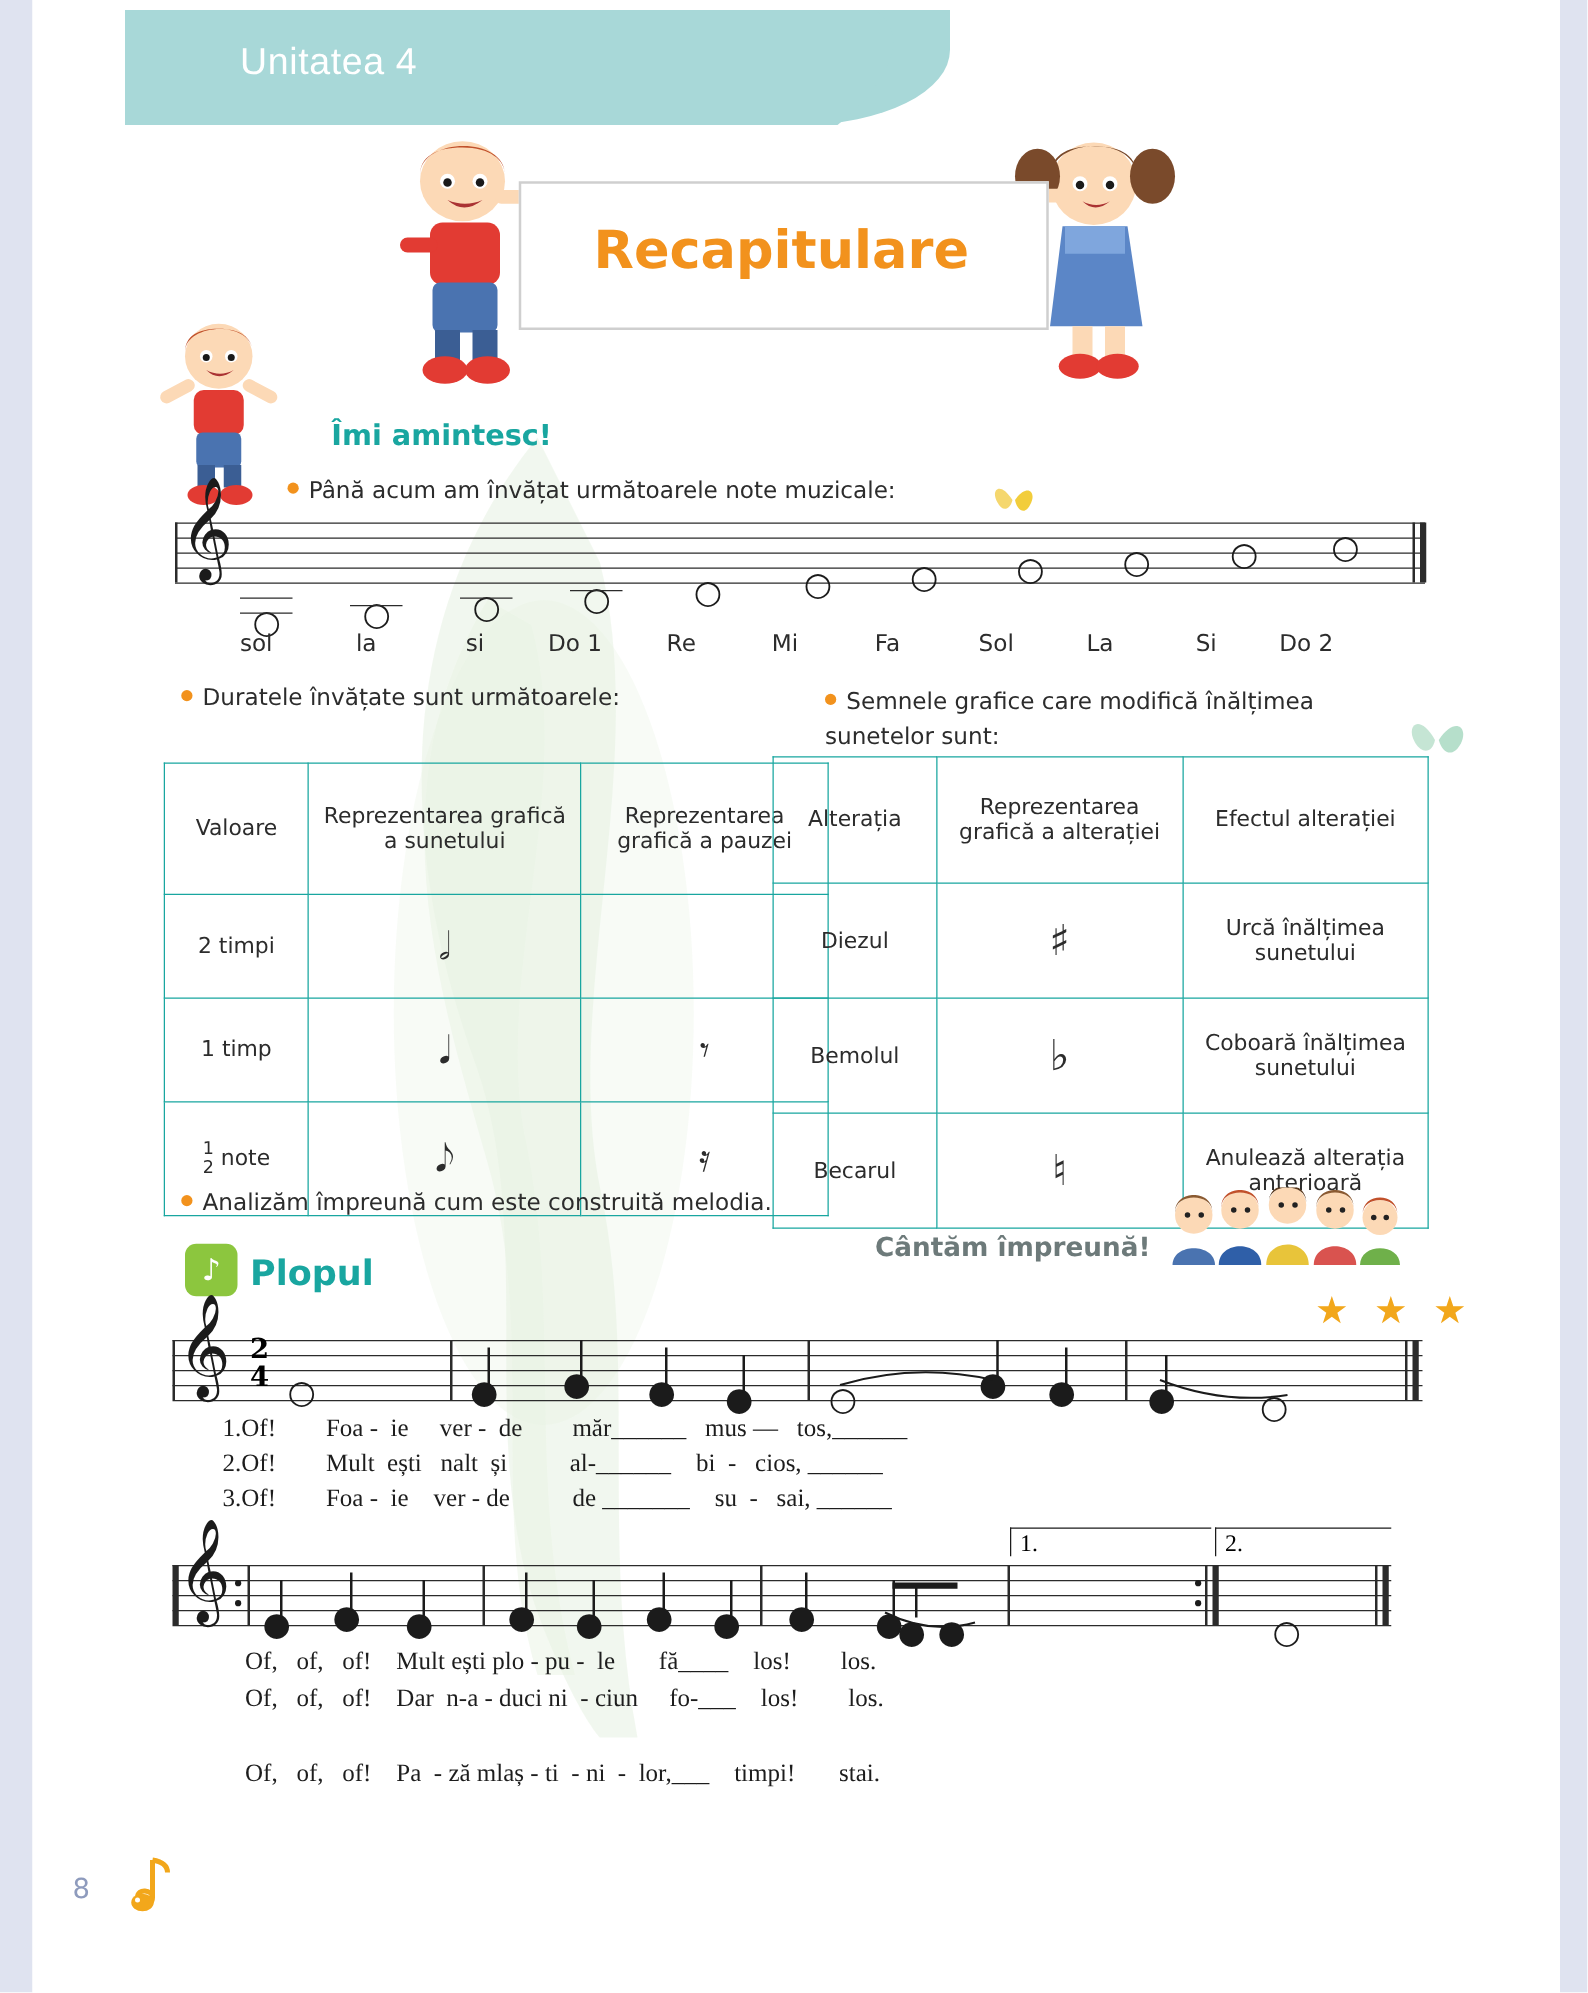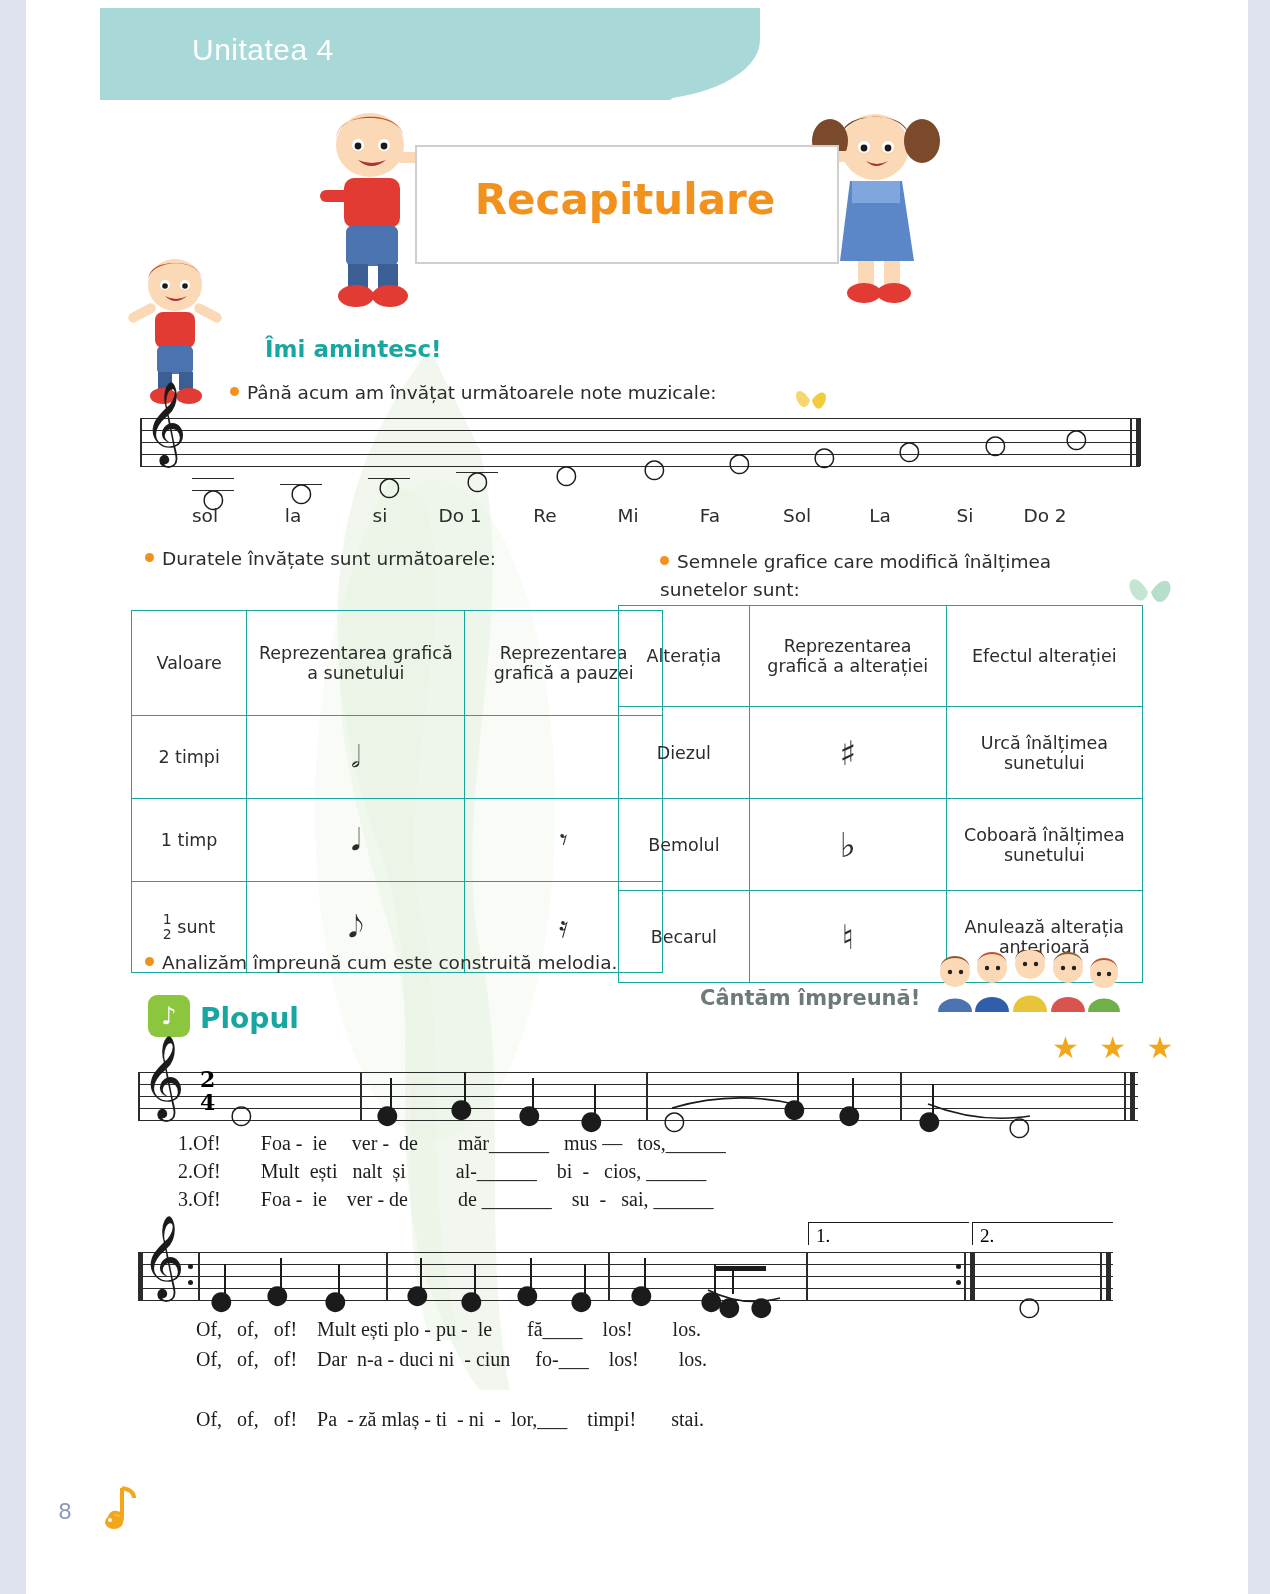--- a/index.html
+++ b/index.html
@@ -399,21 +399,21 @@
       <td style="height:70px;">1 timp</td>
       <td><span class="sym">𝅘𝅥</span></td>
       <td><span class="sym">𝄾</span></td>
     </tr>
     <tr>
       <td style="height:78px;">
         <span style="display:inline-block; vertical-align:middle; font-size:14px; line-height:1.05; text-align:center;">
           <span>1</span><br>
           <span>2</span>
         </span>
-        <span style="vertical-align:middle;">sunt</span>
+        <span style="vertical-align:middle;">note</span>
       </td>
       <td><span class="sym">𝅘𝅥𝅮</span></td>
       <td><span class="sym">𝄿</span></td>
     </tr>
   </tbody>
     </table>
 
   <table class="grid" style="left:618px; top:605px; width:525px;">
     <tbody>
         <tr>

